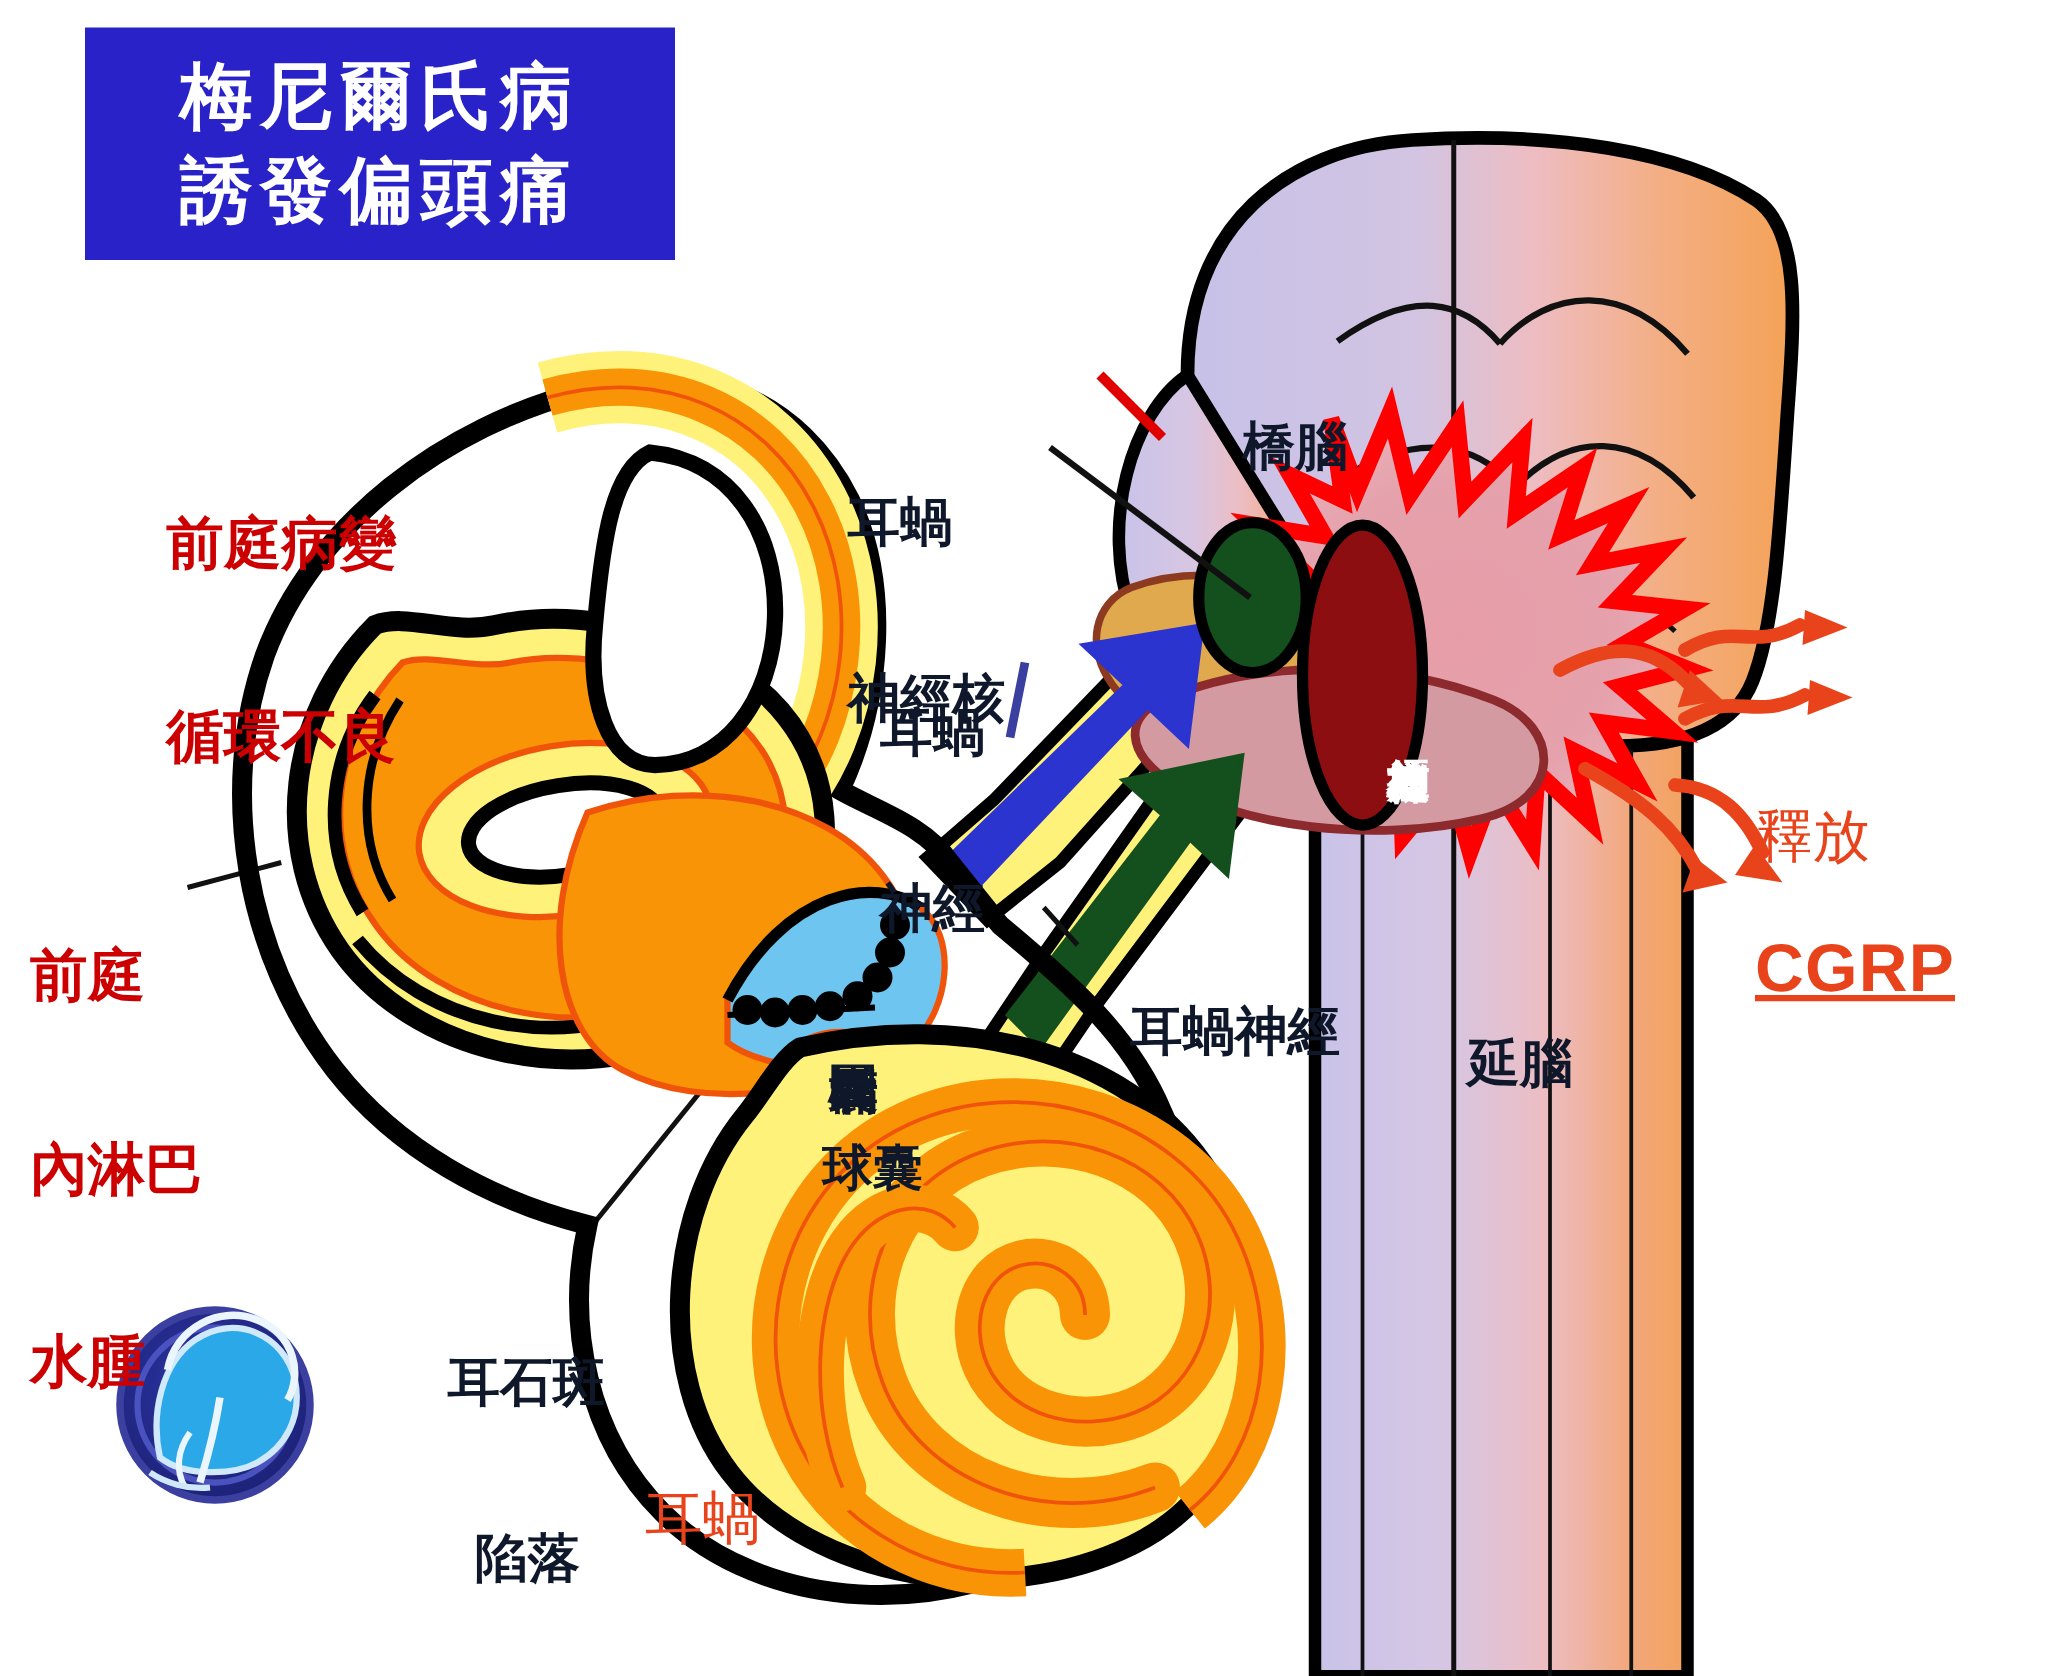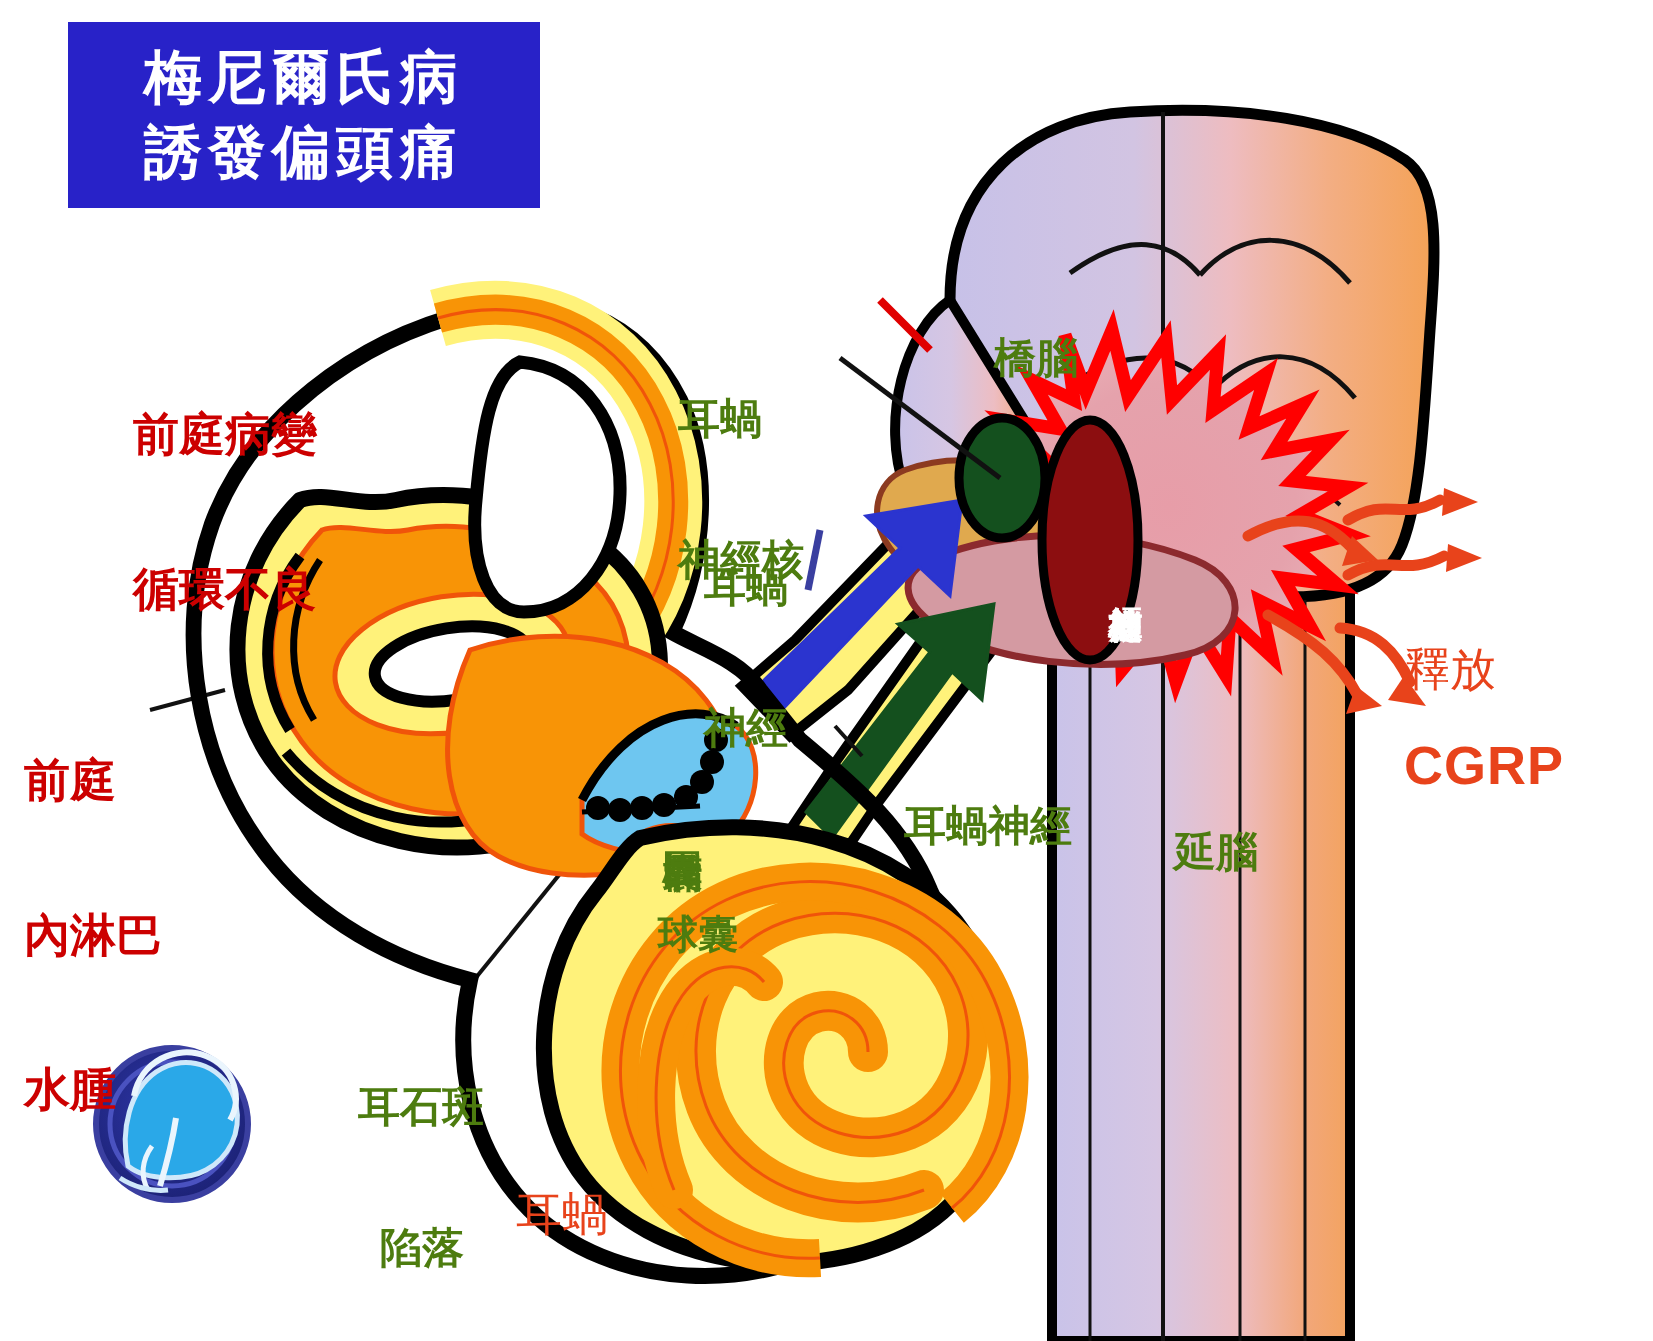--- a/index.html
+++ b/index.html
@@ -12,21 +12,21 @@
   .lbl{position:absolute;white-space:pre;line-height:1.12;}
 
   .title-box{position:absolute;left:68px;top:22px;width:472px;height:186px;
              background:#2822C8;display:flex;align-items:center;justify-content:center;}
   .title-txt{color:#ffffff;font-size:58px;font-weight:700;letter-spacing:6px;
              text-align:right;line-height:1.30;
              font-family:"Liberation Serif","DejaVu Serif",serif;}
 
   .red{color:#CC0000;font-weight:700;}
   .orangered{color:#E8431B;font-weight:400;}
-  .black{color:#4d7c0f;font-weight:700;}
+  .black{color:#0f172a;font-weight:700;}
   .white{color:#ffffff;font-weight:700;}
 
   .vert{writing-mode:vertical-rl;text-orientation:upright;}
 
   .f46{font-size:46px;}
   .f42{font-size:42px;}
   .f40{font-size:40px;}
   .f34{font-size:34px;}
 
   .cgrp{font-family:"Liberation Sans","DejaVu Sans",sans-serif;
@@ -316,21 +316,21 @@
   <div class="lbl black f42" style="left:952px;top:288px;">
     <span>橋腦</span>
   </div>
 
   <div class="lbl white vert f34" style="left:1074px;top:432px;line-height:1.0;">
     <span>前庭神經核</span>
   </div>
 
   <div class="lbl" style="left:1404px;top:608px;">
     <div class="orangered f46">釋放</div>
-    <div class="cgrp" style="margin-top:4px;">CGRP</div>
+    <div class="cgrp" style="margin-top:14px;text-decoration:underline;">CGRP</div>
   </div>
 
   <div class="lbl black f42" style="left:1132px;top:782px;">
     <span>延腦</span>
   </div>
 
   <div class="lbl black vert f40" style="left:622px;top:640px;line-height:1.0;">
     <span>橢圓囊</span>
   </div>
 

